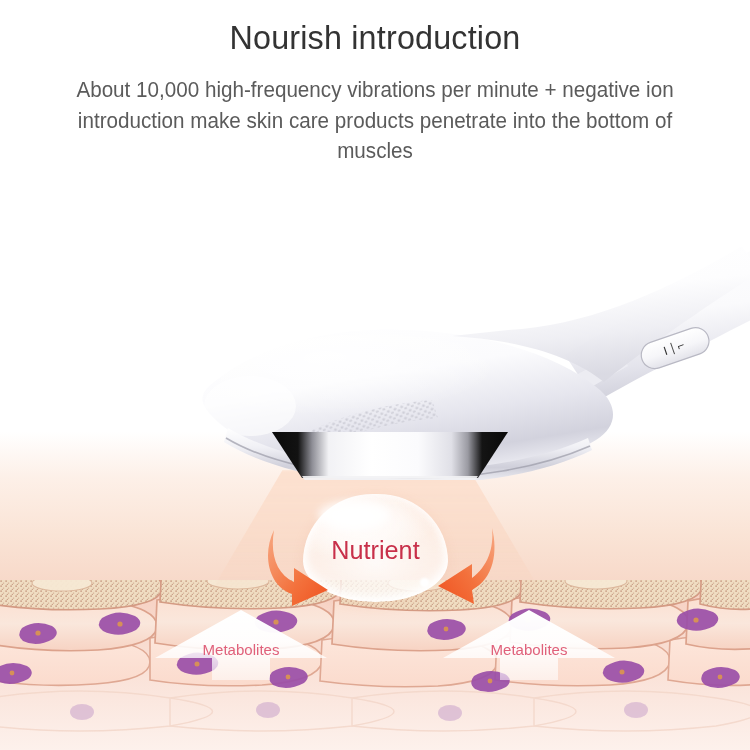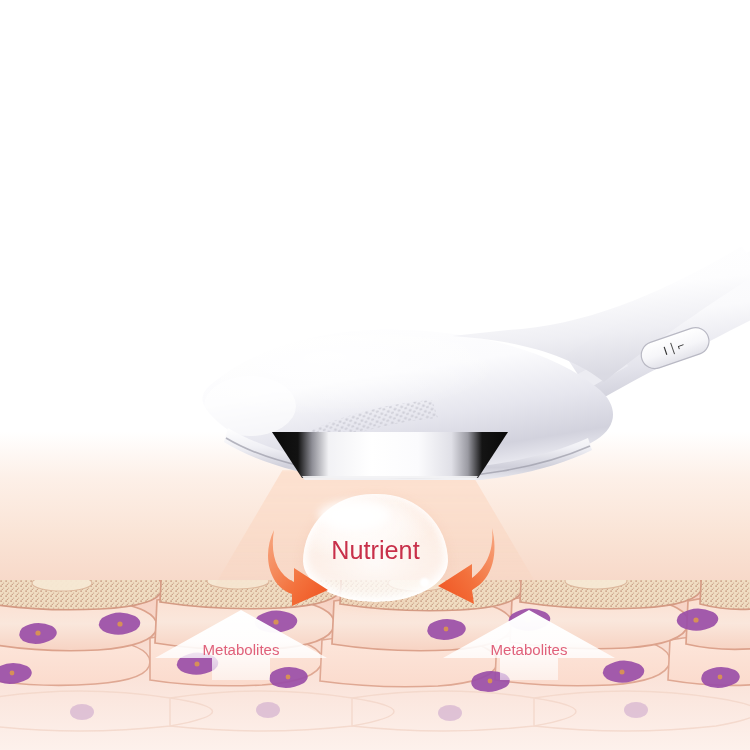--- a/index.html
+++ b/index.html
@@ -95,20 +95,24 @@
     transform:rotate(-19deg);
   }
   .glyph{font-size:12px;color:#2e2e2e;line-height:1;font-family:"Liberation Sans",sans-serif;}
   .glyph-div{width:1px;height:12px;background:#4a4a4a;}
 </style>
 </head>
 <body>
 
 <div id="stage">
 
+  <div class="header">
+    <h1 class="title">Nourish introduction</h1>
+    <p class="subtitle">About 10,000 high-frequency vibrations per minute + negative ion introduction make skin care products penetrate into the bottom of muscles</p>
+  </div>
 
   <div class="skin-fade"></div>
 
   <div class="beam"></div>
 
   <div class="skin-wrap">
     <svg class="skin-svg" viewBox="0 0 750 170" preserveAspectRatio="none">
       <defs>
         <linearGradient id="deepDerm" x1="0" y1="0" x2="0" y2="1">
           <stop offset="0%" stop-color="#f6cfc0"></stop>

